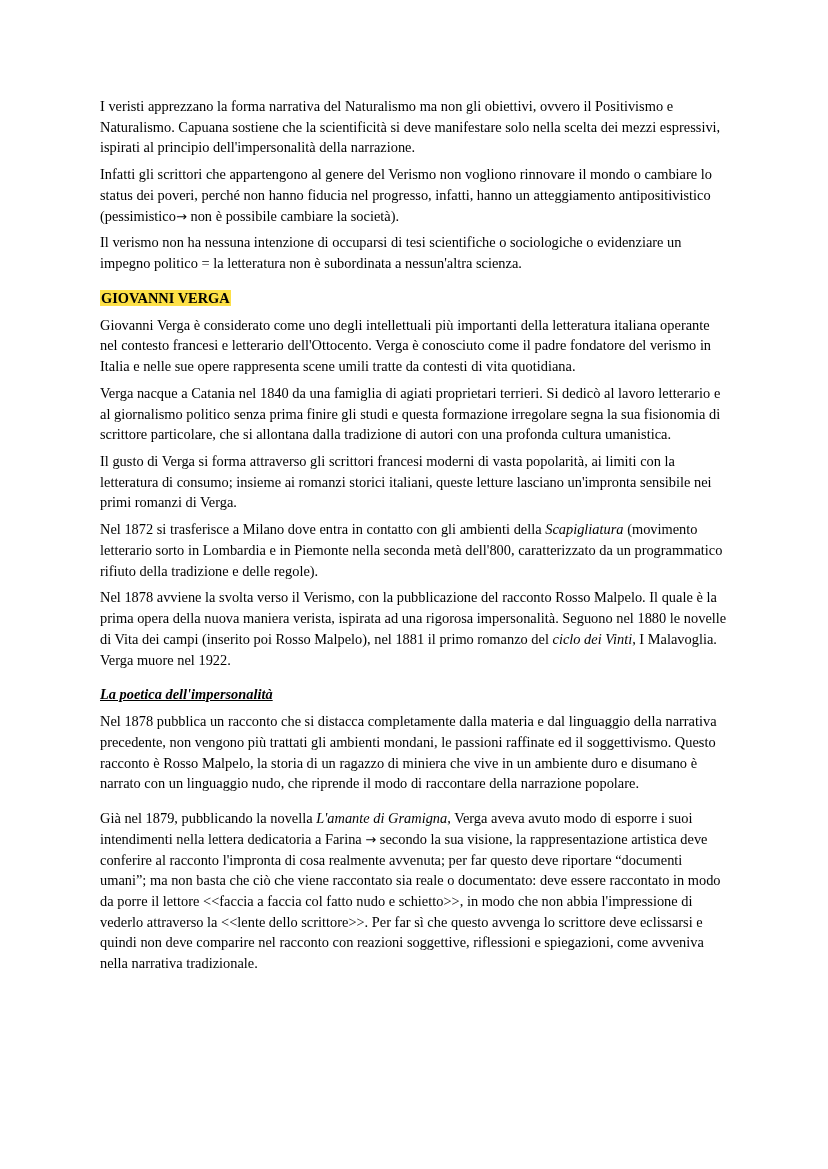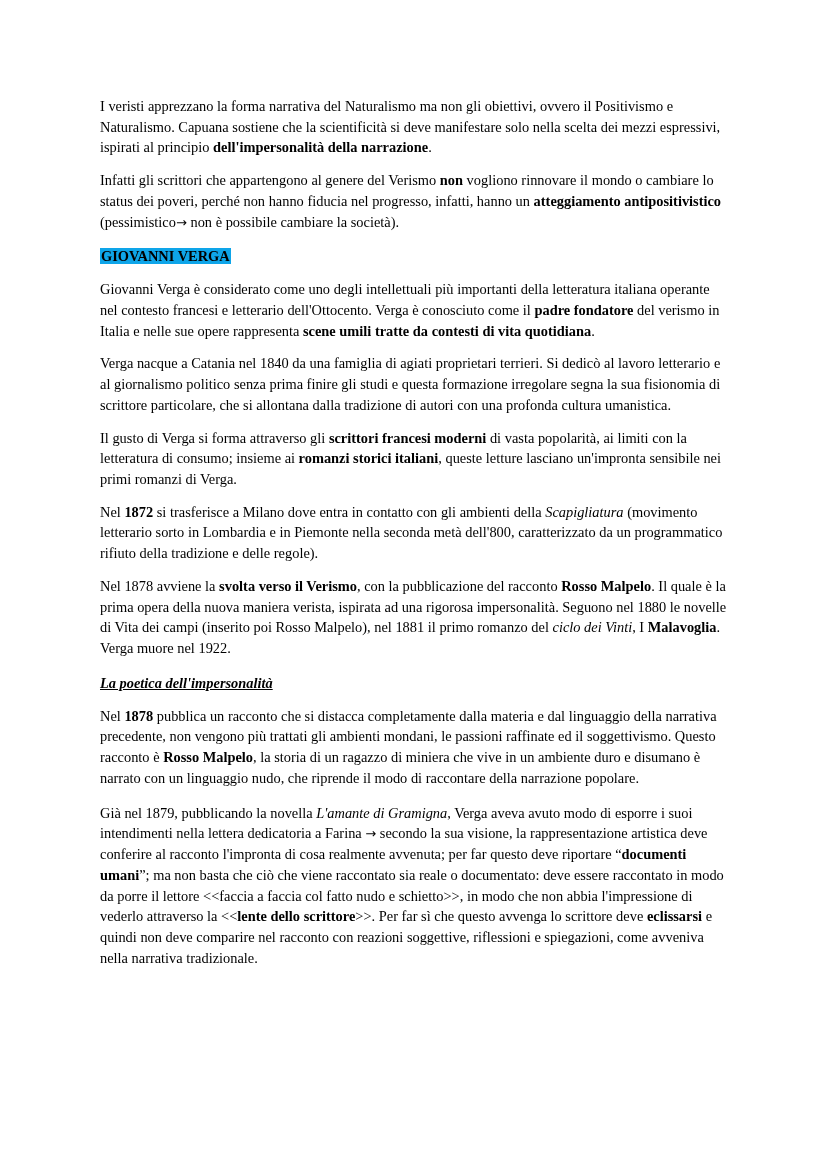--- a/index.html
+++ b/index.html
@@ -23,32 +23,32 @@
   }
   .doc-body {
     font-size: 14.4px;
     line-height: 1.44;
     text-align: left;
   }
   p.para {
     margin: 0;
   }
   p.para + p.para {
-    margin-top: 12px;
+    margin-top: 6px;
   }
   .gap {
     height: 14px;
   }
   b, strong {
-    font-weight: bold;
+    font-weight: normal;
   }
   i, em {
   }
   .hl {
-    background: #0ea5e9;
+    background: #fde047;
     font-weight: bold;
     padding: 0 1px;
   }
   .heading-hl {
     display: inline;
   }
   .sub-heading {
     font-weight: bold;
     font-style: italic;
     text-decoration: underline;
@@ -59,20 +59,21 @@
     font-size: 13px;
   }
 </style>
 </head>
 <body>
 
 <div class="page">
   <div class="doc-body" id="doc-body">
       <p class="para"><span>I veristi apprezzano la forma narrativa del Naturalismo ma non gli obiettivi, ovvero il Positivismo e Naturalismo. Capuana sostiene che la scientificità si deve manifestare solo nella scelta dei mezzi espressivi, ispirati al principio </span><b>dell'impersonalità della narrazione</b><span>.</span></p>
       <p class="para"><span>Infatti gli scrittori che appartengono al genere del Verismo </span><b>non</b><span> vogliono rinnovare il mondo o cambiare lo status dei poveri, perché non hanno fiducia nel progresso, infatti, hanno un </span><b>atteggiamento antipositivistico</b><span> (pessimistico</span><span class="arrow">→</span><span> non è possibile cambiare la società).</span></p>
+      <p class="para"><span>Il verismo non ha nessuna intenzione di occuparsi di tesi scientifiche o sociologiche o evidenziare un impegno politico = la letteratura non è subordinata a nessun'altra scienza.</span></p>
       <div class="gap"></div>
       <p class="para"><span class="hl heading-hl">GIOVANNI VERGA</span></p>
       <p class="para"><span>Giovanni Verga è considerato come uno degli intellettuali più importanti della letteratura italiana operante nel contesto francesi e letterario dell'Ottocento. Verga è conosciuto come il </span><b>padre fondatore</b><span> del verismo in Italia e nelle sue opere rappresenta </span><b>scene umili tratte da contesti di vita quotidiana</b><span>.</span></p>
       <p class="para"><span>Verga nacque a Catania nel 1840 da una famiglia di agiati proprietari terrieri. Si dedicò al lavoro letterario e al giornalismo politico senza prima finire gli studi e questa formazione irregolare segna la sua fisionomia di scrittore particolare, che si allontana dalla tradizione di autori con una profonda cultura umanistica.</span></p>
       <p class="para"><span>Il gusto di Verga si forma attraverso gli </span><b>scrittori francesi moderni</b><span> di vasta popolarità, ai limiti con la letteratura di consumo; insieme ai </span><b>romanzi storici italiani</b><span>, queste letture lasciano un'impronta sensibile nei primi romanzi di Verga.</span></p>
       <p class="para"><span>Nel </span><b>1872</b><span> si trasferisce a Milano dove entra in contatto con gli ambienti della </span><i>Scapigliatura</i><span> (movimento letterario sorto in Lombardia e in Piemonte nella seconda metà dell'800, caratterizzato da un programmatico rifiuto della tradizione e delle regole).</span></p>
       <p class="para"><span>Nel 1878 avviene la </span><b>svolta verso il Verismo</b><span>, con la pubblicazione del racconto </span><b>Rosso Malpelo</b><span>. Il quale è la prima opera della nuova maniera verista, ispirata ad una rigorosa impersonalità. Seguono nel 1880 le novelle di Vita dei campi (inserito poi Rosso Malpelo), nel 1881 il primo romanzo del </span><i>ciclo dei Vinti</i><span>, I </span><b>Malavoglia</b><span>. Verga muore nel 1922.</span></p>
       <div class="gap"></div>
       <p class="para"><span class="sub-heading">La poetica dell'impersonalità</span></p>
       <p class="para"><span>Nel </span><b>1878</b><span> pubblica un racconto che si distacca completamente dalla materia e dal linguaggio della narrativa precedente, non vengono più trattati gli ambienti mondani, le passioni raffinate ed il soggettivismo. Questo racconto è </span><b>Rosso Malpelo</b><span>, la storia di un ragazzo di miniera che vive in un ambiente duro e disumano è narrato con un linguaggio nudo, che riprende il modo di raccontare della narrazione popolare.</span></p>

